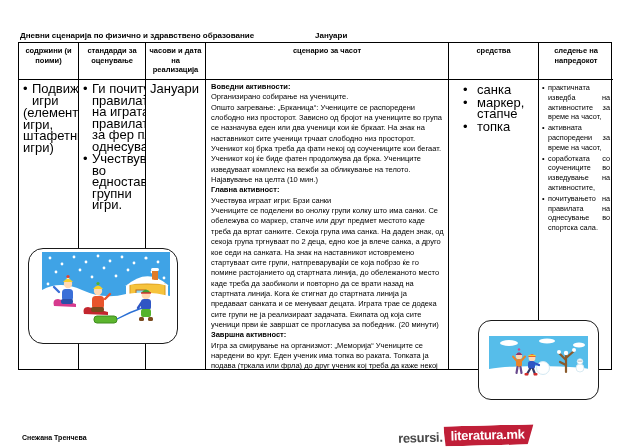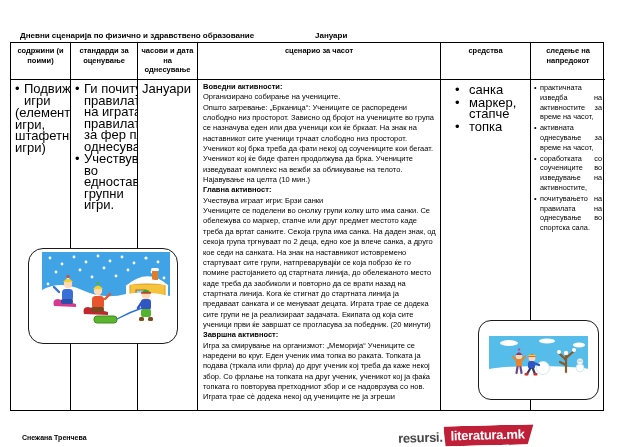--- a/index.html
+++ b/index.html
@@ -4,21 +4,21 @@
 <style>
   html,body{margin:0;padding:0;background:#fff;}
   .page{
     position:relative;width:632px;height:447px;background:#ffffff;
     font-family:"Liberation Sans","DejaVu Sans",sans-serif;color:#000;overflow:hidden;margin-top:17px;
   }
   .doc-title{position:absolute;left:20px;top:14px;font-size:8px;font-weight:bold;}
   .doc-month{position:absolute;left:315px;top:14px;font-size:8px;font-weight:bold;}
 
   .sheet-table{
-    position:absolute;left:10px;top:25px;width:594px;height:369px;
+    position:absolute;left:18px;top:25px;width:594px;height:328px;
     border:1px solid #000;box-sizing:border-box;
     display:grid;
     grid-template-columns:60px 67px 60px 243px 90px 74px;
     grid-template-rows:37px 1fr;
   }
   .cell{border-right:1px solid #000;border-bottom:1px solid #000;box-sizing:border-box;overflow:hidden;}
   .cell.last-col{border-right:none;}
   .cell.body-row{border-bottom:none;}
   .th{
     font-weight:bold;font-size:7.5px;line-height:9.5px;text-align:center;
@@ -65,21 +65,21 @@
 
 <div class="page">
 
   <div class="doc-title">Дневни сценарија по физично и здравствено образование</div>
   <div class="doc-month">Јануари</div>
 
   <div class="sheet-table">
 
     <div class="cell th">содржини (и поими)</div>
     <div class="cell th">стандарди за оценување</div>
-    <div class="cell th">часови и дата на однесување</div>
+    <div class="cell th">часови и дата на реализација</div>
     <div class="cell th">сценарио за часот</div>
     <div class="cell th">средства</div>
     <div class="cell th last-col">следење на напредокот</div>
 
     <div class="cell td body-row">
       <div class="bullet-row">
         <span class="bul"></span>
         <span class="bt">Подвижни игри</span>
       </div>
       <div class="contents-note">(елементарни игри, штафетни игри)</div>
@@ -127,21 +127,21 @@
       </div>
     </div>
 
     <div class="cell body-row last-col monitoring">
       <div class="bullet-row">
         <span class="bul"></span>
         <span class="bt">практичната изведба на активностите за време на часот,</span>
       </div>
       <div class="bullet-row">
         <span class="bul"></span>
-        <span class="bt">активната однесување за време на часот,</span>
+        <span class="bt">активната распоредени за време на часот,</span>
       </div>
       <div class="bullet-row">
         <span class="bul"></span>
         <span class="bt">соработката со соучениците во изведување на активностите,</span>
       </div>
       <div class="bullet-row">
         <span class="bul"></span>
         <span class="bt">почитувањето на правилата на однесување во спортска сала.</span>
       </div>
     </div>

